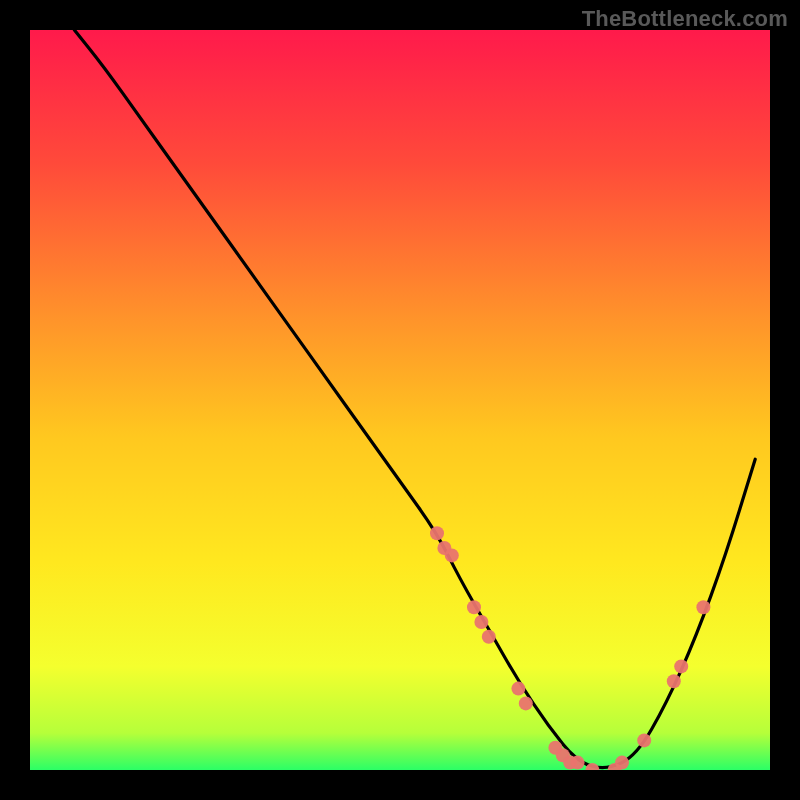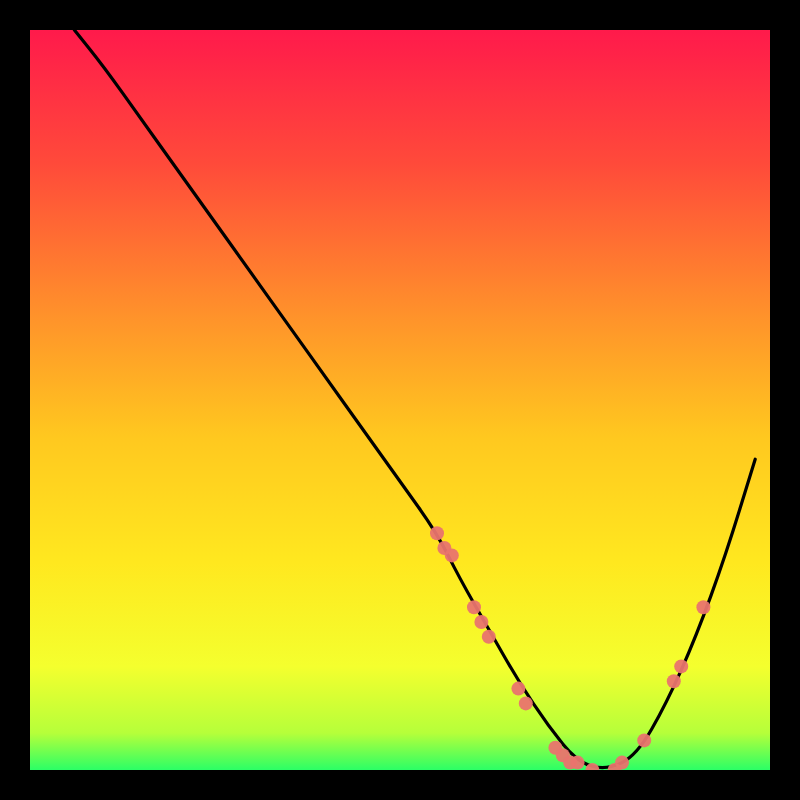--- a/index.html
+++ b/index.html
@@ -37,20 +37,21 @@
   .plot svg {
     width: 740px;
     height: 740px;
     display: block;
   }
 </style>
 </head>
 <body>
 
 <div class="frame">
+  <div class="watermark">TheBottleneck.com</div>
 
   <div class="plot">
     <svg viewBox="0 0 740 740">
       <defs>
         <linearGradient id="bg-grad" x1="0" y1="0" x2="0" y2="1">
           <stop offset="0%" stop-color="#ff1a4b"></stop>
           <stop offset="18%" stop-color="#ff4a3a"></stop>
           <stop offset="38%" stop-color="#ff902b"></stop>
           <stop offset="55%" stop-color="#ffc81f"></stop>
           <stop offset="72%" stop-color="#ffe81f"></stop>

